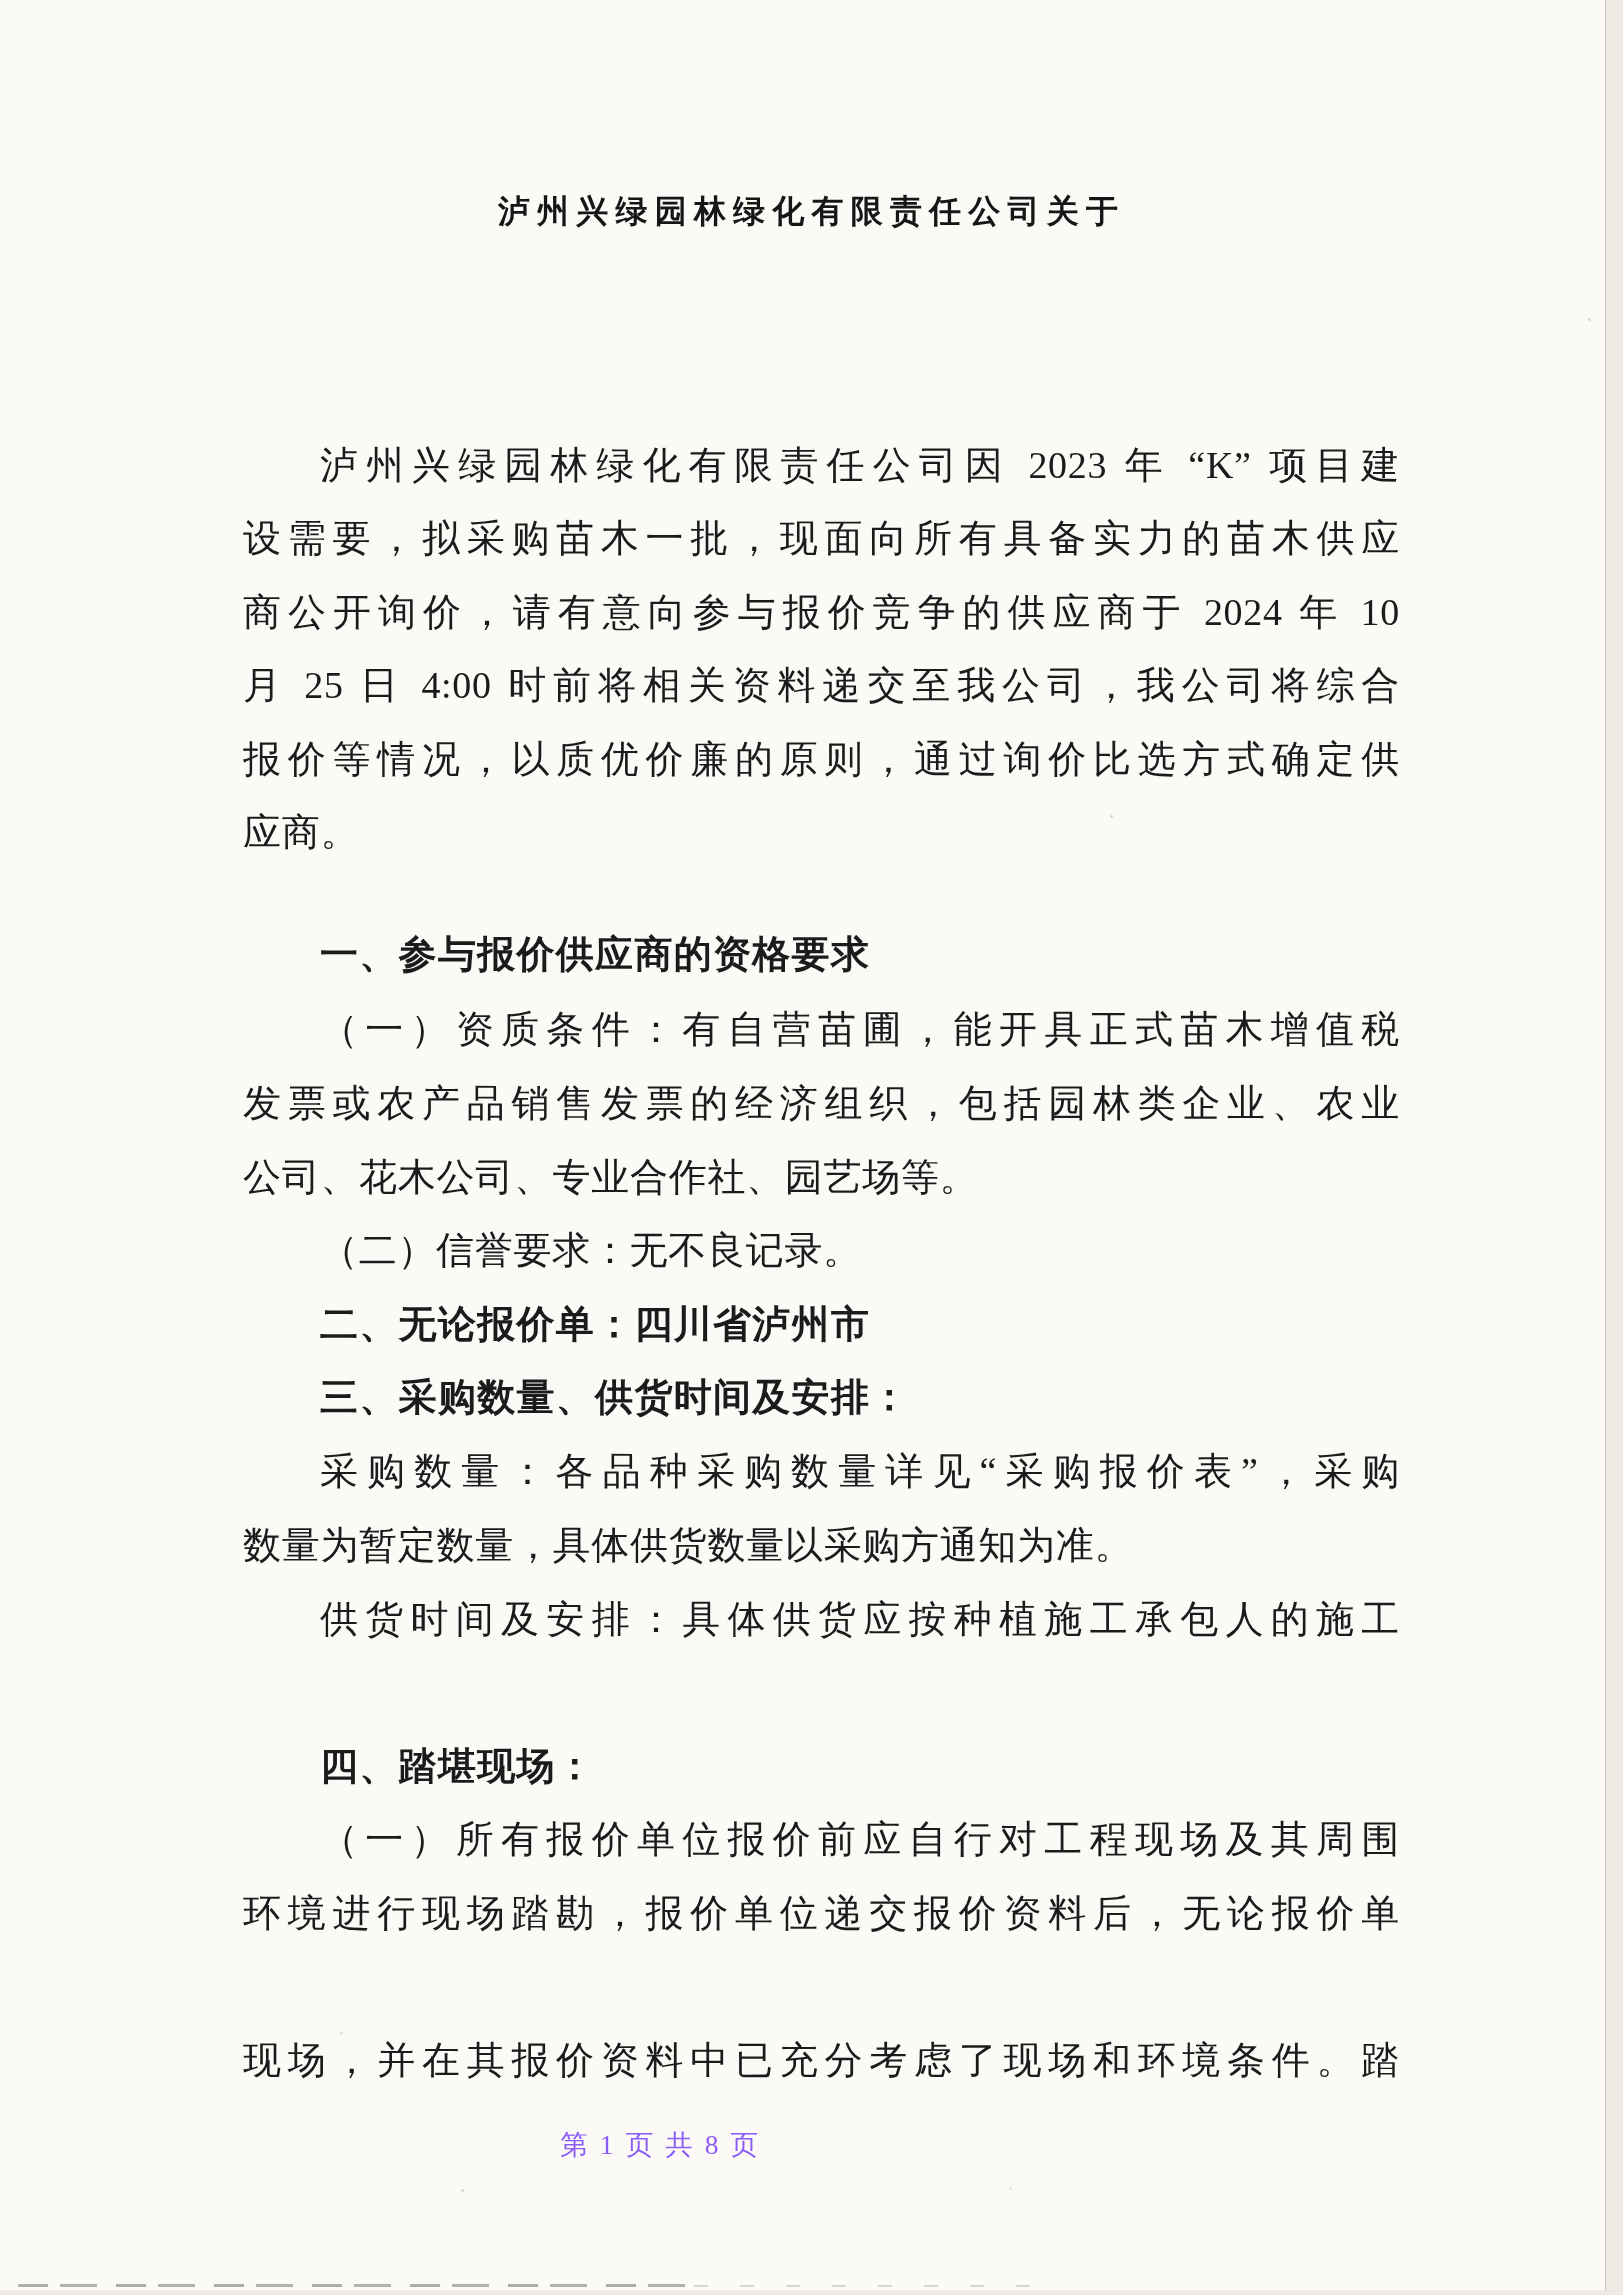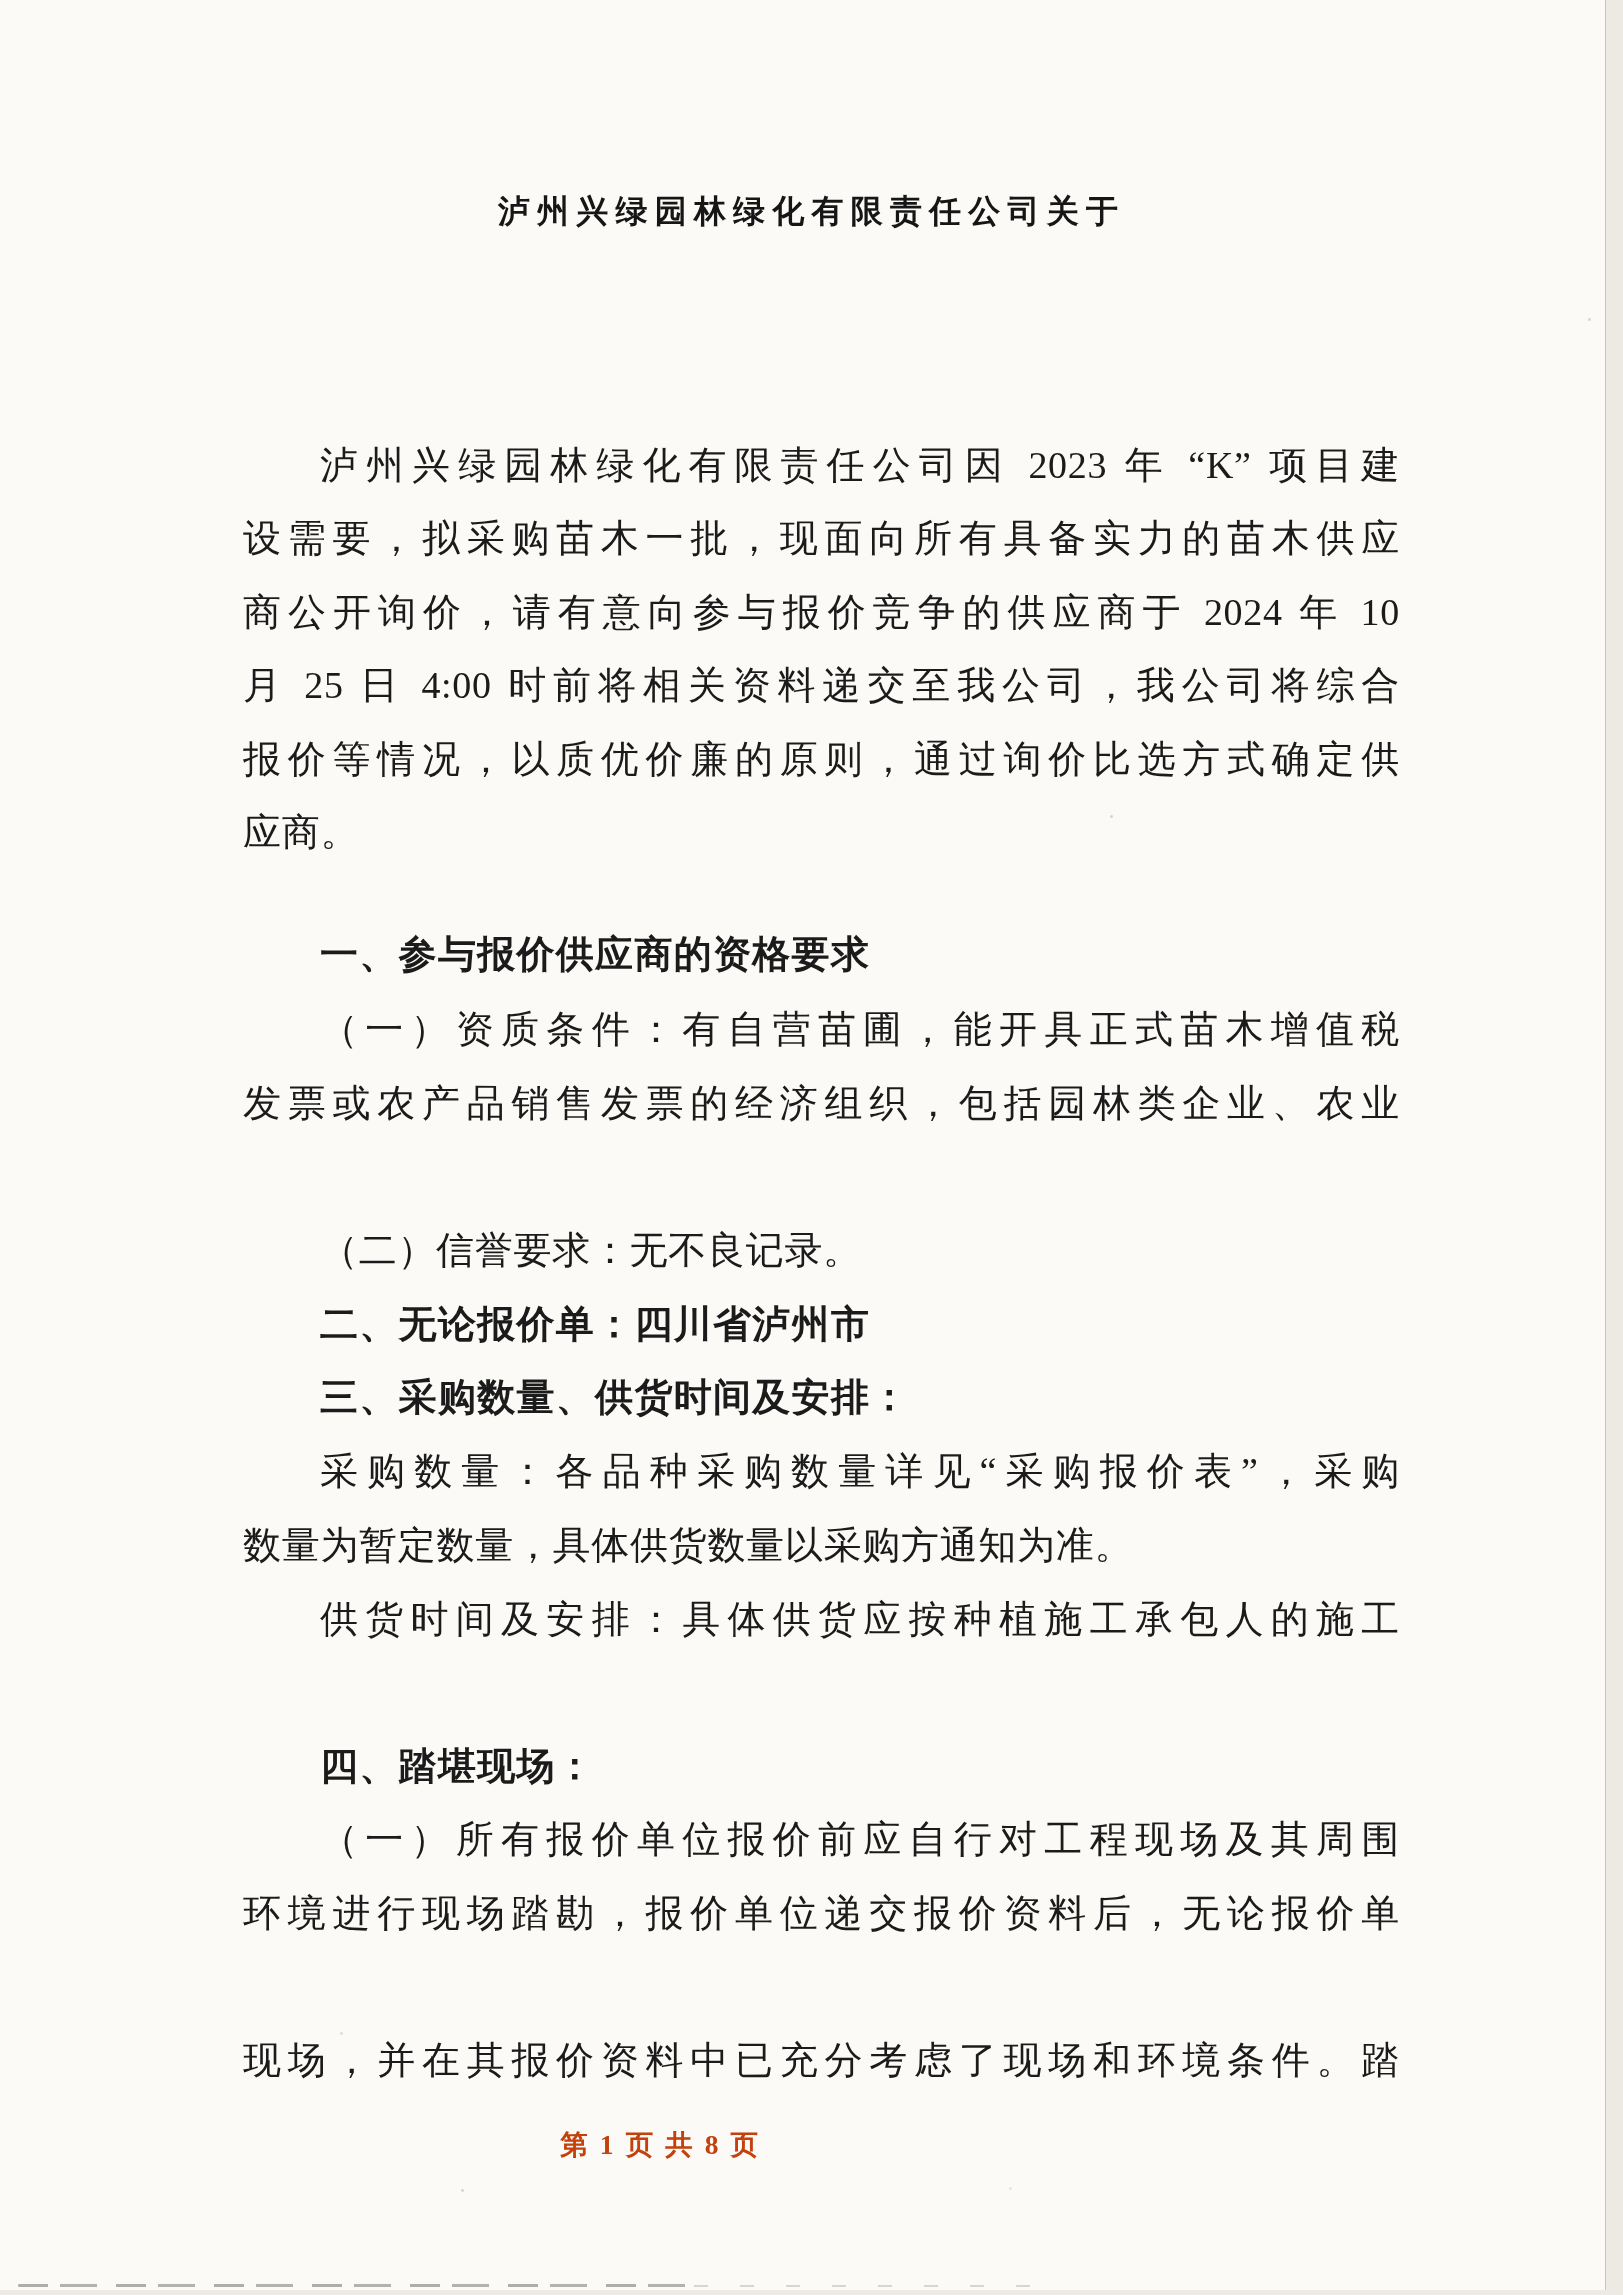--- a/index.html
+++ b/index.html
@@ -45,22 +45,21 @@
     letter-spacing:7.2px;
     color:#161616;
   }
   .footer-line{
     position:absolute;
     left:0;width:1321px;
     text-align:center;
     font-size:27.5px;
     line-height:37px;
     letter-spacing:2.6px;
-    color:#c2410c;
-    font-weight:bold;
+    color:#8b5cf6;
   }
   
   .scan-edge-right{
     position:absolute;
     left:1605px;top:0;
     width:18.3px;height:2295px;
     background:#edeae3;
     border-left:1.3px solid #c7c4bd;
   }
   .scan-edge-bottom{
@@ -106,20 +105,21 @@
   <div class="ln j" style="top:508px">设需要，拟采购苗木一批，现面向所有具备实力的苗木供应</div>
   <div class="ln j" style="top:582px">商公开询价，请有意向参与报价竞争的供应商于 2024 年 10</div>
   <div class="ln j" style="top:655px">月 25 日 4:00 时前将相关资料递交至我公司，我公司将综合</div>
   <div class="ln j" style="top:729px">报价等情况，以质优价廉的原则，通过询价比选方式确定供</div>
   <div class="ln" style="top:802px">应商。</div>
 
   <div class="ln h i" style="top:924px">一、参与报价供应商的资格要求</div>
 
   <div class="ln j i" style="top:999px">（一）资质条件：有自营苗圃，能开具正式苗木增值税</div>
   <div class="ln j" style="top:1073px">发票或农产品销售发票的经济组织，包括园林类企业、农业</div>
+  <div class="ln" style="top:1147px">公司、花木公司、专业合作社、园艺场等。</div>
   <div class="ln i" style="top:1220px">（二）信誉要求：无不良记录。</div>
 
   <div class="ln h i" style="top:1294px">二、无论报价单：四川省泸州市</div>
   <div class="ln h i" style="top:1367px">三、采购数量、供货时间及安排：</div>
 
   <div class="ln j i" style="top:1441px">采购数量：各品种采购数量详见“采购报价表”，采购</div>
   <div class="ln" style="top:1515px">数量为暂定数量，具体供货数量以采购方通知为准。</div>
   <div class="ln j i" style="top:1589px">供货时间及安排：具体供货应按种植施工承包人的施工</div>
 
   <div class="ln h i" style="top:1736px">四、踏堪现场：</div>

